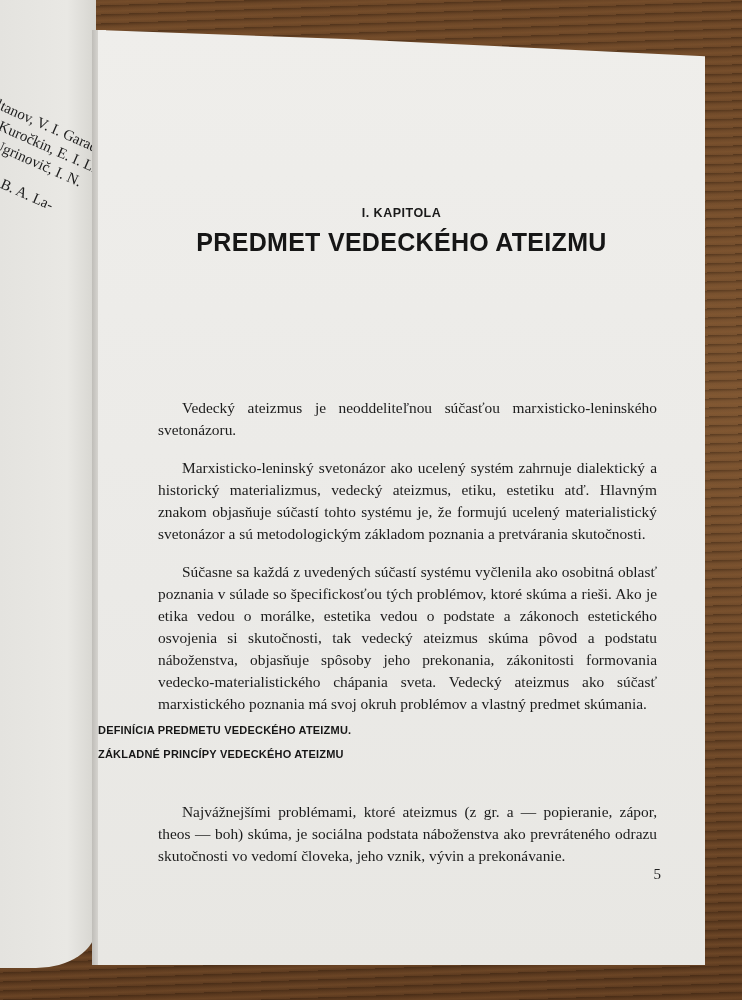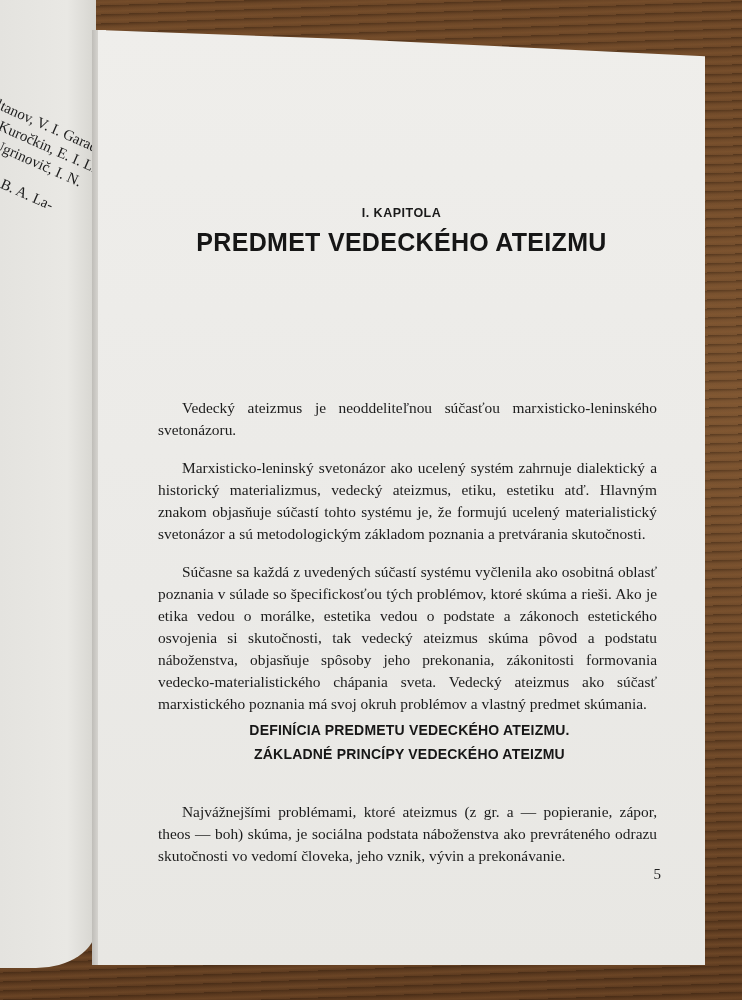--- a/index.html
+++ b/index.html
@@ -45,22 +45,22 @@
     font-family:"Liberation Sans", sans-serif; font-weight:bold; font-size:25px;
     letter-spacing:0.3px; color:#161616;
   }
   .body-text {
     position:absolute; left:44px; width:531px; font-size:15.4px; line-height:22px;
     color:#1b1b1b; text-align:justify;
   }
   .body-text p { margin:16px; text-indent:24px; }
   .body-1 { top:351px; }
   .section-title {
-    position:absolute; left:8px; width:100%; top:688px; text-align:center;
-    font-family:"Liberation Sans", sans-serif; font-weight:bold; font-size:14px;
+    position:absolute; left:0; width:100%; top:688px; text-align:left;
+    font-family:"Liberation Sans", sans-serif; font-weight:bold; font-size:11px;
     line-height:24px; color:#161616; letter-spacing:0.2px;
   }
   .body-2 { top:755px; }
   .page-number {
     position:absolute; right:44px; top:836px; font-size:15px; color:#222;
   }
 </style>
 </head>
 <body>
 

